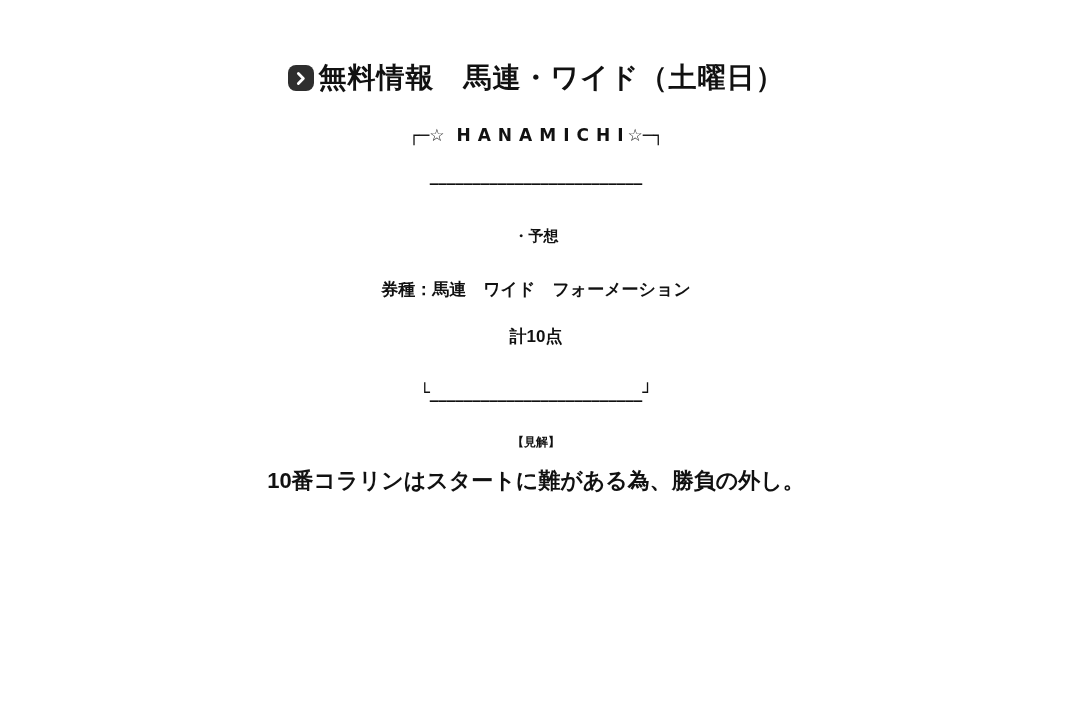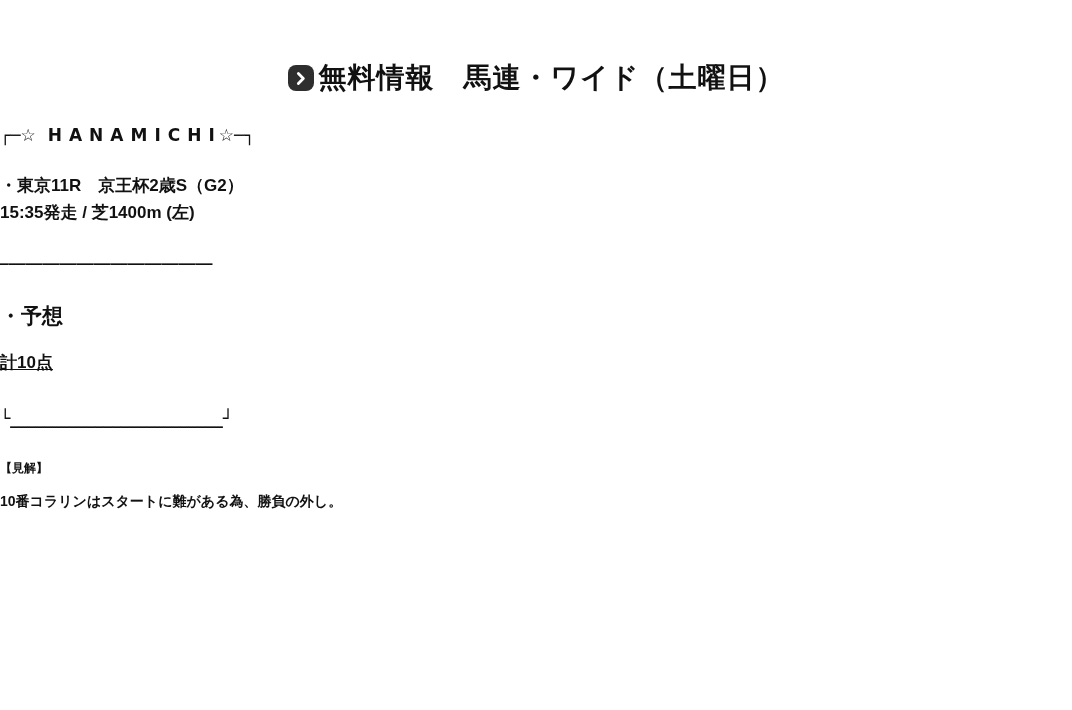--- a/index.html
+++ b/index.html
@@ -11,21 +11,21 @@
     width: 1072px;
     height: 710px;
     overflow: hidden;
     font-family: "Liberation Sans", "DejaVu Sans", sans-serif;
     font-weight: 700;
     color: #111111;
   }
   .page {
     width: 100%;
     padding-top: 61px;
-    text-align: left;
+    text-align: center;
     box-sizing: border-box;
   }
   .title-row {
     display: flex;
     justify-content: center;
     align-items: center;
     gap: 5px;
     font-size: 28px;
     line-height: 34px;
     letter-spacing: 1px;
@@ -58,54 +58,52 @@
   }
   .divider-top {
     margin-top: 17px;
     font-size: 17px;
     line-height: 24px;
     font-family: "DejaVu Sans", sans-serif;
     letter-spacing: 0;
   }
   .yosou-label {
     margin-top: 37px;
-    font-size: 21px;
+    font-size: 15px;
     line-height: 24px;
   }
   .bet-type-line {
     margin-top: 30px;
     font-size: 17px;
     line-height: 24px;
   }
   .formation-block {
     margin-top: 30px;
     font-size: 17px;
     line-height: 27px;
   }
   .total-line {
     margin-top: 23px;
     font-size: 17px;
     line-height: 24px;
-    text-decoration: underline;
   }
   .frame-bottom {
     margin-top: 31px;
     font-size: 17px;
     line-height: 24px;
     font-family: "DejaVu Sans", sans-serif;
-    font-style: italic;
   }
   .opinion-header {
     margin-top: 26px;
     font-size: 12px;
     line-height: 24px;
   }
   .opinion-lines {
-    margin-top: 6px;
-    font-size: 14px;
+    margin-top: 12px;
+    font-size: 22px;
     line-height: 30px;
     white-space: nowrap;
   }
 </style>
 </head>
 <body>
 
 <div class="page">
 
   <div class="title-row">
@@ -114,29 +112,26 @@
         <path d="M9 5 L16 12 L9 19" fill="none" stroke="#ffffff" stroke-width="4" stroke-linecap="round" stroke-linejoin="round"></path>
       </svg>
     </span>
     <span>無料情報　馬連・ワイド（土曜日）</span>
   </div>
 
   <div class="brand-line">
     <span>┌─☆</span><span class="brand-name">HANAMICHI</span><span>☆─┐</span>
   </div>
 
-  <div class="race-block">
-    <div>・東京11R　京王杯2歳S（G2）</div>
-    <div>15:35発走 / 芝1400m (左)</div>
-  </div>
 
   <div class="divider-top">_________________________</div>
 
   <div class="yosou-label">・予想</div>
 
+  <div class="bet-type-line">券種：馬連　ワイド　フォーメーション</div>
 
 
   <div class="total-line">計10点</div>
 
   <div class="frame-bottom">
     <span>└</span><span>_________________________</span><span>┘</span>
   </div>
 
   <div class="opinion-header">【見解】</div>
 

